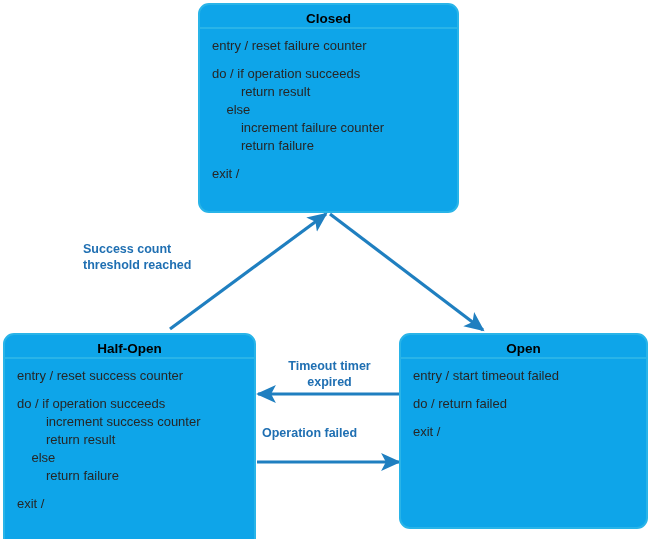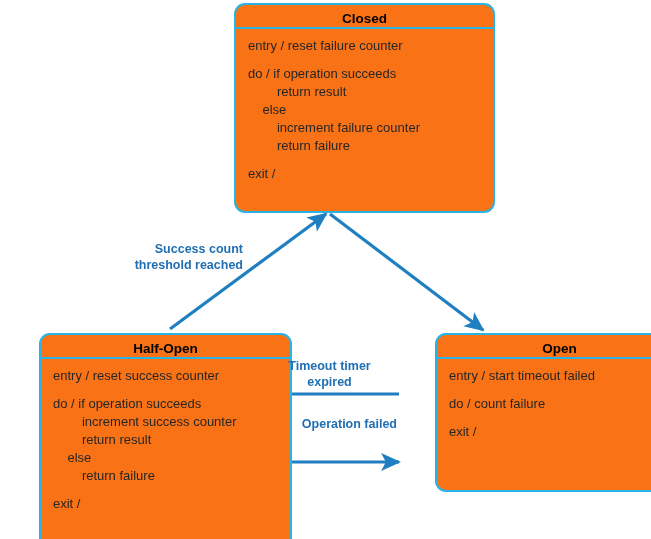--- a/index.html
+++ b/index.html
@@ -15,22 +15,21 @@
     background: #ffffff;
     font-family: "Liberation Sans", sans-serif;
     overflow: hidden;
   }
   
   .state-box {
     position: absolute;
     box-sizing: border-box;
     border: 2px solid #29B4E8;
     border-radius: 11px;
-    background: #f97316;
-    margin-left: 36px;
+    background: #0ea5e9;
   }
   .state-title {
     text-align: center;
     font-weight: bold;
     font-size: 13.5px;
     color: #000000;
     line-height: 21px;
     padding-top: 3px;
     height: 24px;
     box-sizing: border-box;
@@ -48,44 +47,44 @@
     height: 10px;
   }
   .line {
     display: block;
     white-space: pre;
   }
 
   
   #box-closed   { left: 198px; top: 3px;   width: 261px; height: 210px; }
   #box-halfopen { left: 3px;   top: 333px; width: 253px; height: 228px; }
-  #box-open     { left: 399px; top: 333px; width: 249px; height: 159px; }
+  #box-open     { left: 399px; top: 333px; width: 249px; height: 196px; }
 
   
   #arrows {
     position: absolute;
     left: 0; top: 0;
     width: 651px;
     height: 539px;
     pointer-events: none;
   }
 
   
   .edge-label {
     position: absolute;
     font-size: 12.5px;
     font-weight: bold;
     color: #1F6FB2;
     line-height: 16px;
     white-space: pre;
   }
-  #label-success  { left: 83px;  top: 241px; width: 160px; text-align: right; }
+  #label-success  { left: 83px;  top: 241px; width: 160px; text-align: left; }
   #label-failure  { left: 400px; top: 241px; width: 165px; text-align: center; }
   #label-timeout  { left: 262px; top: 358px; width: 135px; text-align: center; }
-  #label-opfailed { left: 262px; top: 416px; width: 135px; text-align: right; }
+  #label-opfailed { left: 262px; top: 425px; width: 135px; text-align: left; }
 </style>
 </head>
 <body>
 
 <div id="canvas">
 
   <svg id="arrows" viewBox="0 0 651 539" xmlns="http://www.w3.org/2000/svg">
     <defs>
       <marker id="ah" markerWidth="7" markerHeight="7" refX="5.6" refY="3" orient="auto" markerUnits="strokeWidth">
         <path d="M0,0.2 L6.2,3 L0,5.8 L1.5,3 Z" fill="#1F7FC0"></path>
@@ -106,21 +105,21 @@
     <div class="state-body"><span class="line">entry / reset failure counter</span><span class="blank"></span><span class="line">do / if operation succeeds</span><span class="line">        return result</span><span class="line">    else</span><span class="line">        increment failure counter</span><span class="line">        return failure</span><span class="blank"></span><span class="line">exit /</span></div>
   </div>
 
   <div class="state-box" id="box-halfopen">
     <div class="state-title">Half-Open</div>
     <div class="state-body"><span class="line">entry / reset success counter</span><span class="blank"></span><span class="line">do / if operation succeeds</span><span class="line">        increment success counter</span><span class="line">        return result</span><span class="line">    else</span><span class="line">        return failure</span><span class="blank"></span><span class="line">exit /</span></div>
   </div>
 
   <div class="state-box" id="box-open">
     <div class="state-title">Open</div>
-    <div class="state-body"><span class="line">entry / start timeout failed</span><span class="blank"></span><span class="line">do / count failure</span><span class="blank"></span><span class="line">exit /</span></div>
+    <div class="state-body"><span class="line">entry / start timeout failed</span><span class="blank"></span><span class="line">do / return failed</span><span class="blank"></span><span class="line">exit /</span></div>
   </div>
 
   <div class="edge-label" id="label-success">Success count
 threshold reached</div>
 
 
   <div class="edge-label" id="label-timeout">Timeout timer
 expired</div>
 
   <div class="edge-label" id="label-opfailed">Operation failed</div>

